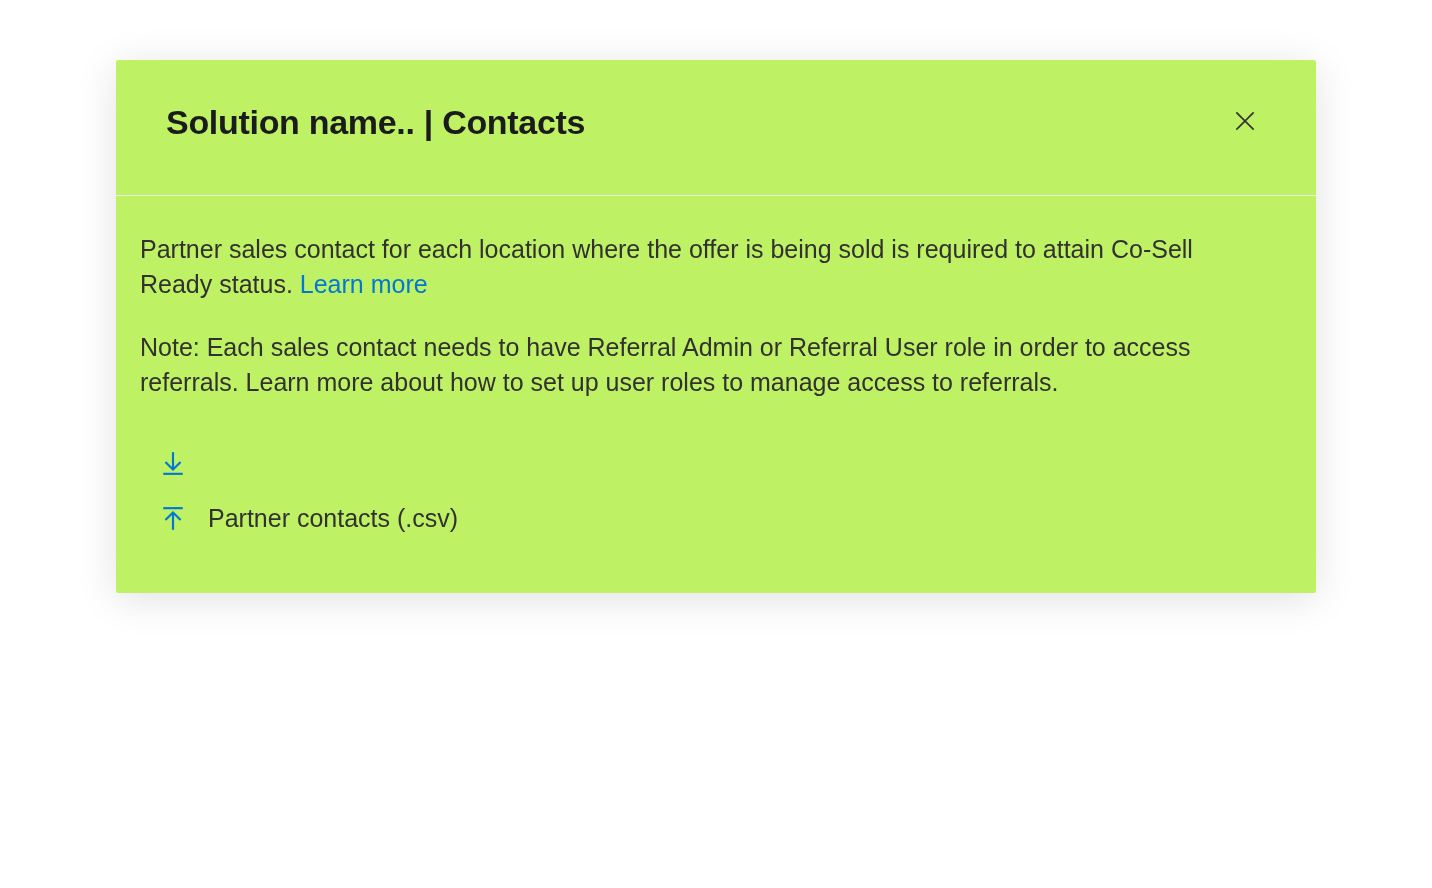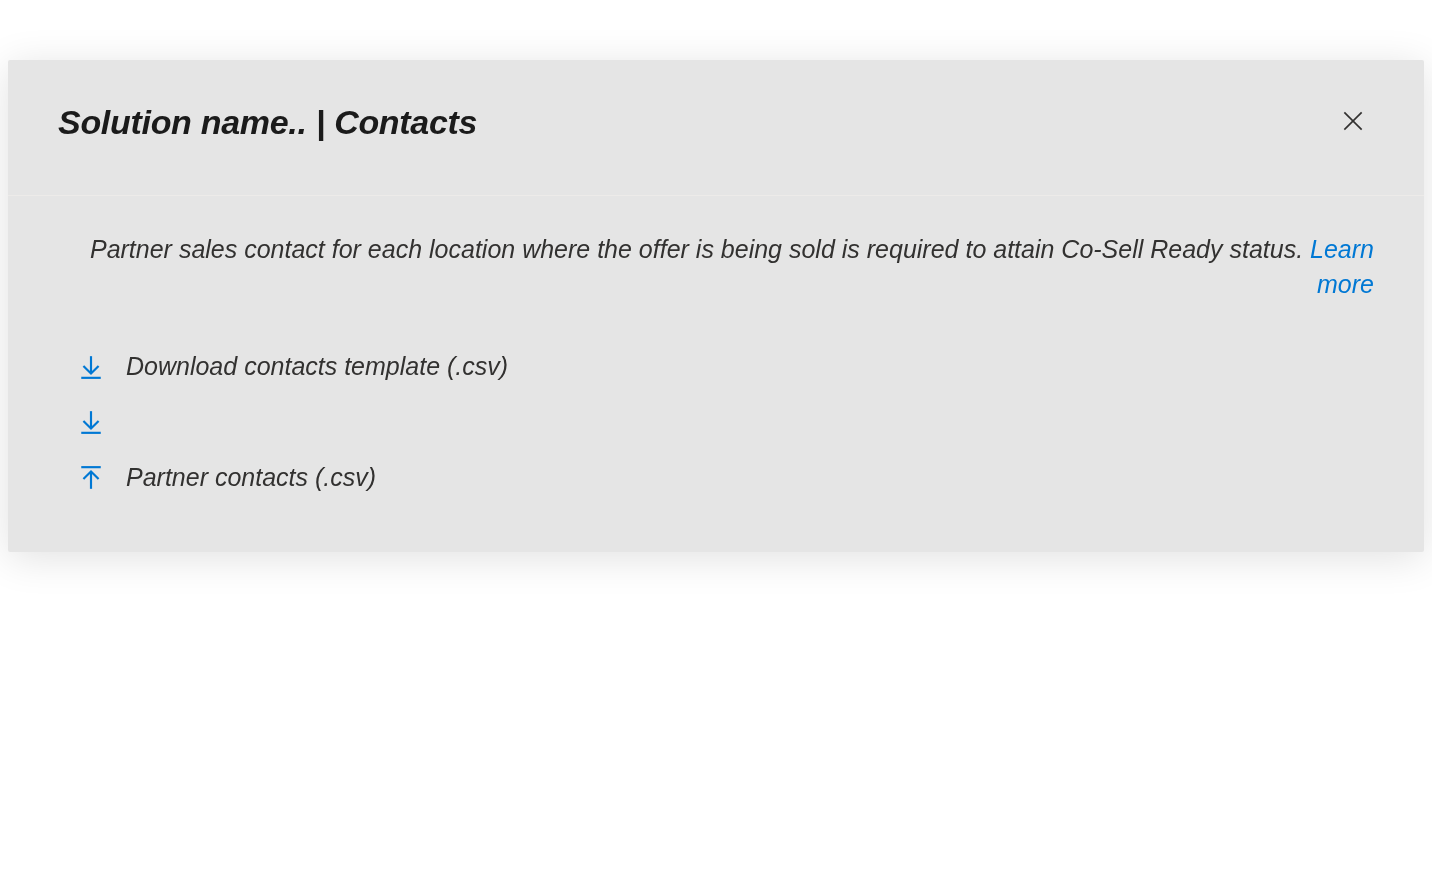--- a/index.html
+++ b/index.html
@@ -11,25 +11,24 @@
       font-family: 'Segoe UI', -apple-system, BlinkMacSystemFont, sans-serif;
       background: #ffffff;
       width: 1432px;
       height: 888px;
       display: flex;
       align-items: flex-start;
       justify-content: center;
       padding-top: 60px;
     }
     .panel {
-      width: 1416px;
-      background: #e5e5e5;
+      width: 1200px;
+      background: #bef264;
       box-shadow: 0 6px 40px rgba(0, 0, 0, 0.12);
       border-radius: 2px;
-      font-style: italic;
     }
     .panel-header {
       display: flex;
       align-items: center;
       justify-content: space-between;
       padding: 40px 50px 50px 50px;
       border-bottom: 1px solid #edebe9;
     }
     .panel-title {
       font-size: 34px;
@@ -44,22 +43,21 @@
       padding: 8px;
       display: flex;
       align-items: center;
       justify-content: center;
     }
     .close-btn svg {
       width: 26px;
       height: 26px;
     }
     .panel-body {
-      padding: 36px 50px 60px 50px;
-      text-align: right;
+      padding: 36px 50px 60px 24px;
     }
     .body-text {
       font-size: 25px;
       line-height: 1.4;
       color: #323130;
       margin-bottom: 28px;
     }
     .link {
       color: #0078d4;
       text-decoration: none;
@@ -109,33 +107,24 @@
         </svg>
       </span>
     </button>
   </div>
 
   <div class="panel-body">
     <p class="body-text">
       <span>Partner sales contact for each location where the offer is being sold is required to attain Co-Sell Ready status. </span><a class="link">Learn more</a>
     </p>
 
+    <p class="body-text">Note: Each sales contact needs to have Referral Admin or Referral User role in order to access referrals. Learn more about how to set up user roles to manage access to referrals.</p>
 
 
     <div class="actions">
-      <div class="action-item">
-        <span class="action-icon">
-          <svg viewBox="0 0 24 24" fill="none" stroke="#0078d4" stroke-width="2">
-            <line x1="12" y1="2" x2="12" y2="17"></line>
-            <polyline points="5,11 12,18 19,11"></polyline>
-            <line x1="3" y1="22" x2="21" y2="22"></line>
-          </svg>
-        </span>
-        <span class="action-label">Download contacts template (.csv)</span>
-      </div>
 
       <div class="action-item">
         <span class="action-icon">
           <svg viewBox="0 0 24 24" fill="none" stroke="#0078d4" stroke-width="2">
             <line x1="12" y1="2" x2="12" y2="17"></line>
             <polyline points="5,11 12,18 19,11"></polyline>
             <line x1="3" y1="22" x2="21" y2="22"></line>
           </svg>
         </span>
       </div>

